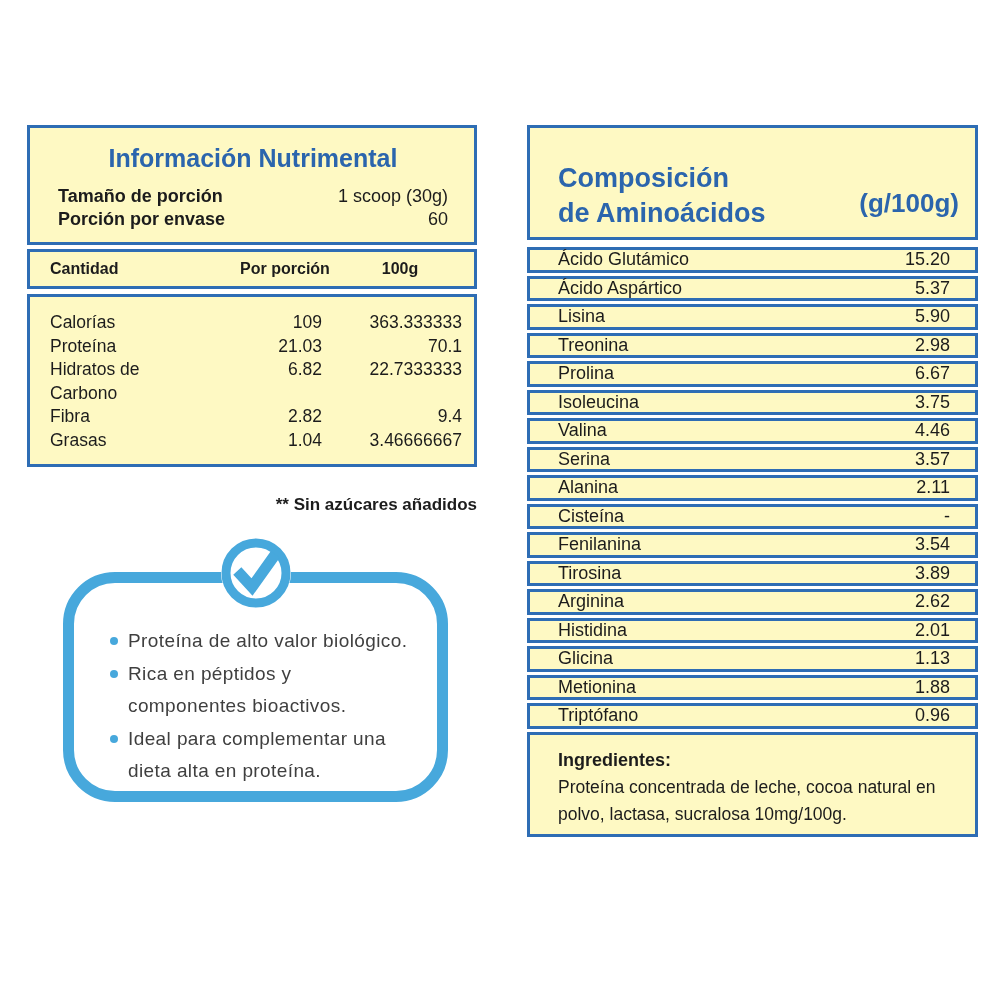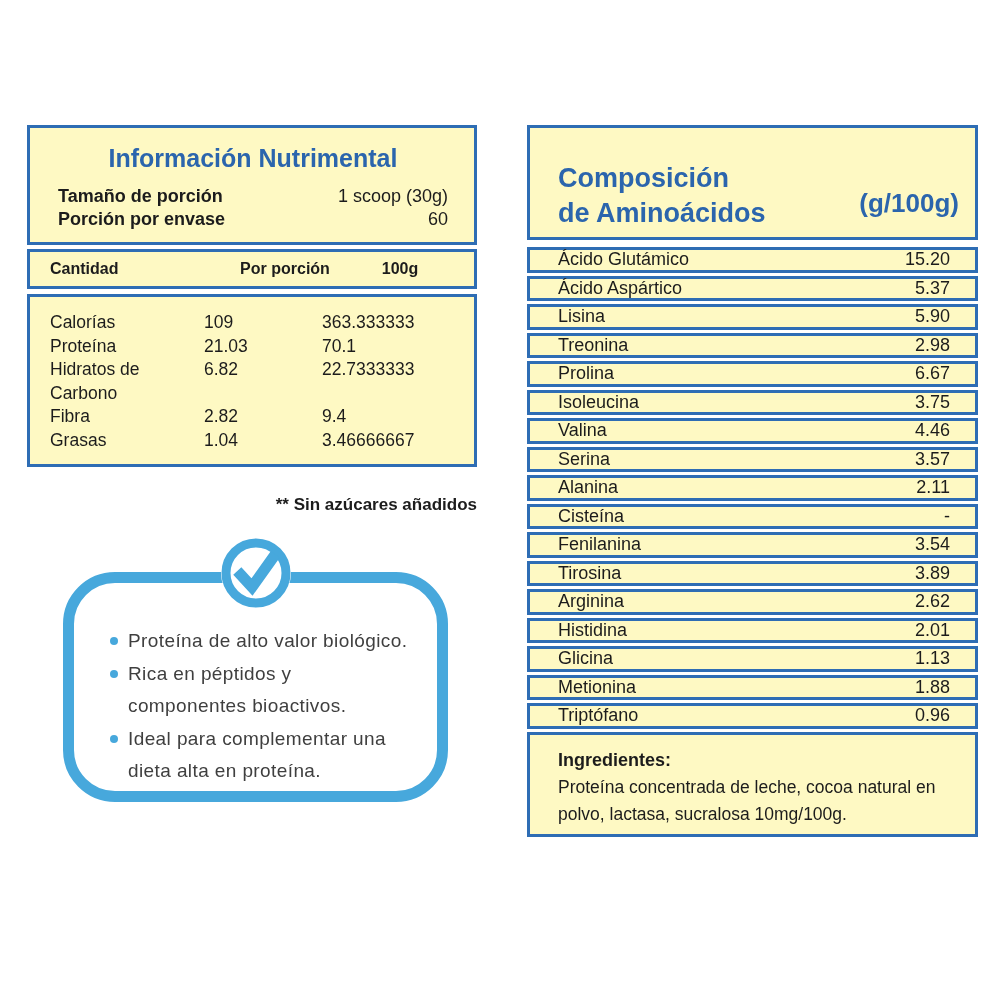--- a/index.html
+++ b/index.html
@@ -14,21 +14,21 @@
   .lp-head { height: 120px; padding: 10px 18px 0 20px; }
   .lp-title { text-align: center; font-size: 25px; font-weight: bold; color: #2b65ad; margin: 6px 0 12px 0; }
   .serving-row { display: flex; justify-content: space-between; font-size: 18px; line-height: 23px; padding: 0 8px 0 8px; }
   .serving-row .lbl { font-weight: bold; }
 
   .lp-cols { height: 40px; margin-top: 4px; display: grid; grid-template-columns: 1fr 118px 112px; align-items: center; padding: 0 18px 0 20px; font-size: 16px; font-weight: bold; }
   .lp-cols .c1, .lp-cols .c2 { text-align: center; }
 
   .lp-table { height: 173px; margin-top: 5px; padding: 14px 12px 8px 20px; }
   .nut-row { display: grid; grid-template-columns: 1fr 118px 140px; font-size: 17.5px; line-height: 23.5px; }
-  .nut-row .v { text-align: left; }
+  .nut-row .v { text-align: right; }
 
   .footnote { position: absolute; left: 27px; top: 495px; width: 450px; text-align: right; font-size: 17px; font-weight: bold; }
 
   .bubble { position: absolute; left: 63px; top: 572px; width: 385px; height: 230px; border: 11px solid #47a8dc; border-radius: 52px; background: #fff; }
   .check-badge { position: absolute; left: 50%; top: -45px; transform: translateX(-50%); width: 70px; height: 70px; background: #fff; border-radius: 50%; }
   .bullets { padding: 42px 10px 0 36px; }
   .bullet-line { display: flex; align-items: flex-start; margin-bottom: 1px; }
   .bullet-dot { width: 8px; height: 8px; border-radius: 50%; background: #47a8dc; margin: 12px 10px 0 0; flex: 0 0 8px; }
   .bullet-text { font-size: 19px; line-height: 32px; color: #3f3f3f; letter-spacing: 0.4px; white-space: pre-line; }
 

